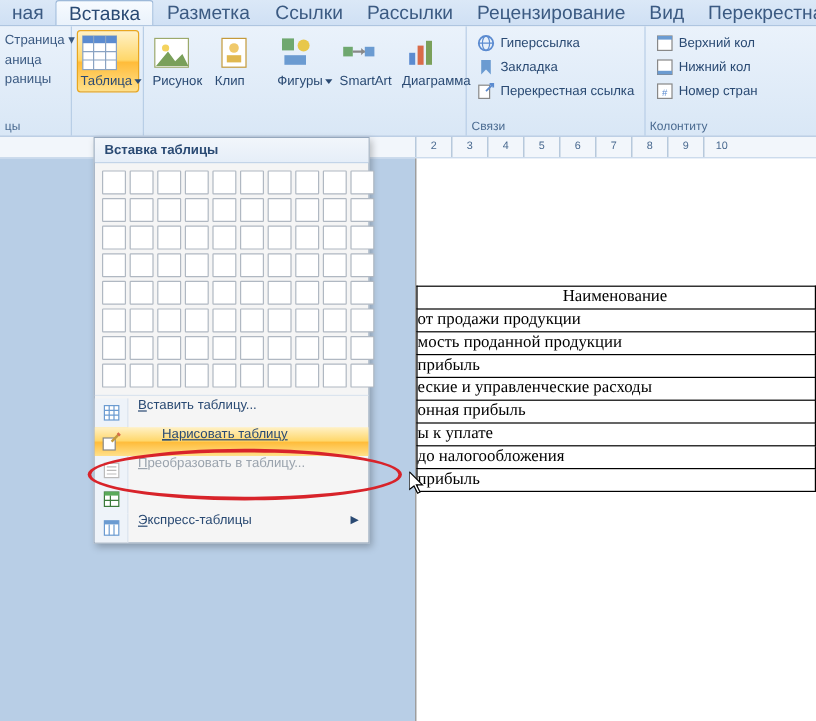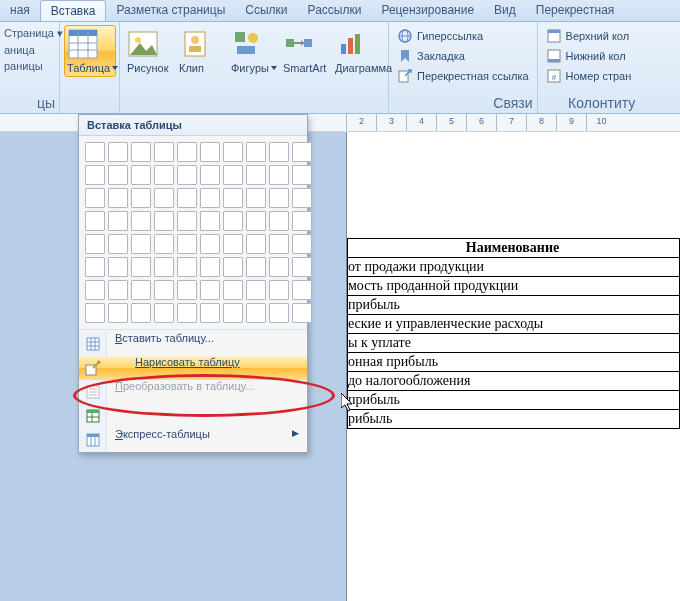--- a/index.html
+++ b/index.html
@@ -1,27 +1,27 @@
 <!DOCTYPE html>
 <html><head>
 <meta charset="utf-8">
 <style>
 * { margin: 0; padding: 0; box-sizing: border-box; font-family: "Segoe UI", Tahoma, sans-serif; }
 body { width: 680px; height: 601px; background: #fff; overflow: hidden; position: relative; }
 
 
-.ribbon-tabs { display: flex; height: 22px; background: linear-gradient(#dbe8f7, #cfe0f4); border-bottom: 1px solid #9db9d9; font-size: 12px; text-align: center; }
+.ribbon-tabs { display: flex; height: 22px; background: linear-gradient(#dbe8f7, #cfe0f4); border-bottom: 1px solid #9db9d9; font-size: 16px; text-align: center; }
 .ribbon-tab { padding: 3px 10px 2px; color: #3b5a82; cursor: pointer; }
 .ribbon-tab.active { background: linear-gradient(#f7fbff, #eaf2fb); border: 1px solid #9db9d9; border-bottom: none; border-radius: 3px 3px 0 0; color: #2a4a73; }
 
 
 .ribbon-body { height: 92px; background: linear-gradient(#eaf2fb, #d9e7f6); border-bottom: 1px solid #9db9d9; display: flex; position: relative; }
 .ribbon-group { border-right: 1px solid #b8cee6; padding: 3px 4px 1px; display: flex; flex-direction: column; justify-content: space-between; }
 .group-row { display: flex; gap: 0; align-items: flex-start; }
-.group-label { font-size: 14px; text-align: right; color: #4a6a90; padding: 1px 0; }
+.group-label { font-size: 10px; text-align: left; color: #4a6a90; padding: 1px 0; }
 
 .big-btn { display: flex; flex-direction: column; align-items: flex-start; width: 52px; padding: 2px; border: 1px solid transparent; border-radius: 3px; cursor: pointer; }
 .big-btn.hot { background: linear-gradient(#fff1c6, #ffd76a 48%, #ffbc3a 52%, #ffe08a); border: 1px solid #e9a720; }
 .big-btn .ic { width: 32px; height: 32px; display: flex; align-items: center; justify-content: center; }
 .big-btn .cap { font-size: 11px; color: #2a4a73; margin-top: 2px; display: flex; align-items: center; gap: 2px; }
 
 .left-cut { width: 60px; }
 .left-cut .litem { font-size: 11px; color: #3b5a82; padding: 2px 0; white-space: nowrap; }
 
 .link-list { display: flex; flex-direction: column; gap: 2px; padding-top: 2px; }
@@ -33,21 +33,21 @@
 
 .ruler { height: 18px; background: #f2f6fb; border-bottom: 1px solid #c3d4e8; position: relative; font-size: 9px; color: #4a6a90; overflow: hidden; }
 .ruler .tick-area { position: absolute; left: 346px; right: 0; top: 0; height: 100%; display: flex; }
 .ruler .t { width: 30px; text-align: center; border-left: 1px solid #a9bdd4; height: 100%; line-height: 14px; }
 
 
 .doc-area { background: #b8cee6; height: 469px; position: relative; }
 .page { position: absolute; left: 346px; top: 0; width: 334px; height: 469px; background: #fff; border-left: 1px solid #888; }
 .doc-table { border-collapse: collapse; margin-top: 106px; width: 100%; }
 .doc-table td { border: 1px solid #000; font-family: "Times New Roman", serif; font-size: 14px; padding: 1px 2px 1px 0; height: 19px; white-space: nowrap; }
-.doc-table .hdr { font-weight: bold; text-align: center; }
+.doc-table .hdr { font-weight: normal; text-align: center; }
 
 
 .dropdown { position: absolute; left: 78px; top: 114px; width: 230px; background: #f5f5f5; border: 1px solid #96a8bd; box-shadow: 2px 3px 6px rgba(0,0,0,0.25); z-index: 10; }
 .dd-title { background: linear-gradient(#f2f6fb, #e6eef8); padding: 4px 8px; font-size: 11px; font-weight: bold; color: #2a4a73; border-bottom: 1px solid #c3d4e8; }
 .ins-grid { display: grid; grid-template-columns: repeat(10, 20px); grid-auto-rows: 20px; gap: 3px; }
 .ins-grid .cell { border: 1px solid #b0b8c2; background: #fff; border-radius: 1px; }
 .dd-sep { height: 1px; background: #dbe4ee; margin: 2px 0; }
 
 .dd-item { display: flex; height: 24px; cursor: pointer; }
 .dd-item .sic { width: 28px; display: flex; align-items: center; justify-content: center; background: #eef3f9; border-right: 1px solid #dbe4ee; height: 100%; }
@@ -265,33 +265,30 @@
       <tr>
             <td>мость проданной  продукции</td>
           </tr>
       <tr>
             <td>прибыль</td>
           </tr>
       <tr>
             <td>еские и управленческие расходы</td>
           </tr>
       <tr>
+            <td>онная прибыль</td>
+          </tr>
+      <tr>
             <td>ы к уплате</td>
           </tr>
       <tr>
-            <td>онная прибыль</td>
-          </tr>
-      <tr>
             <td> до налогообложения</td>
           </tr>
       <tr>
             <td>прибыль</td>
-          </tr>
-      <tr>
-            <td>рибыль</td>
           </tr>
     </tbody>
       </table>
   </div>
 </div>
 
 <div class="dropdown">
   <div class="dd-title">Вставка таблицы</div>
   <div style="padding:6px 6px 4px 6px">
     <div class="ins-grid" id="ins-grid">

